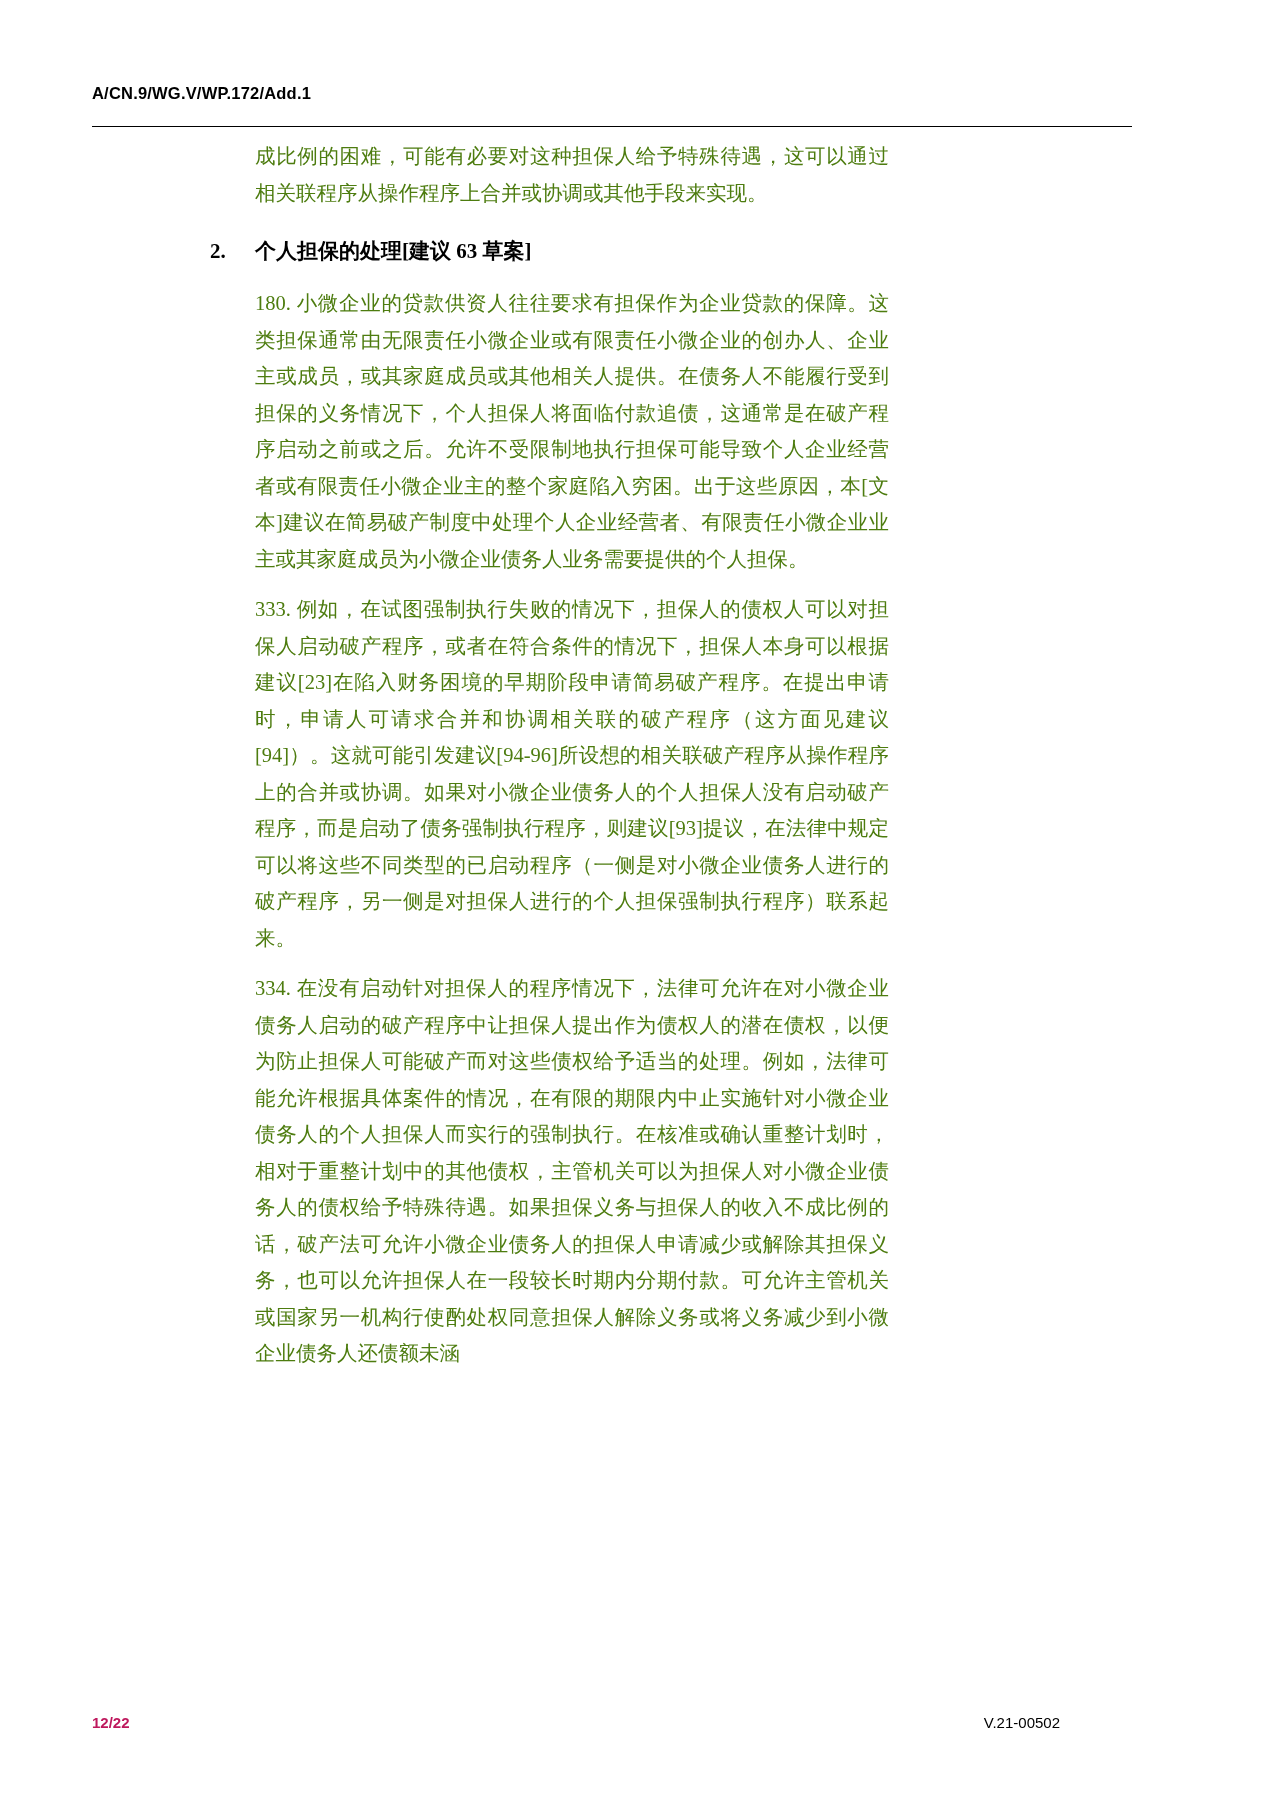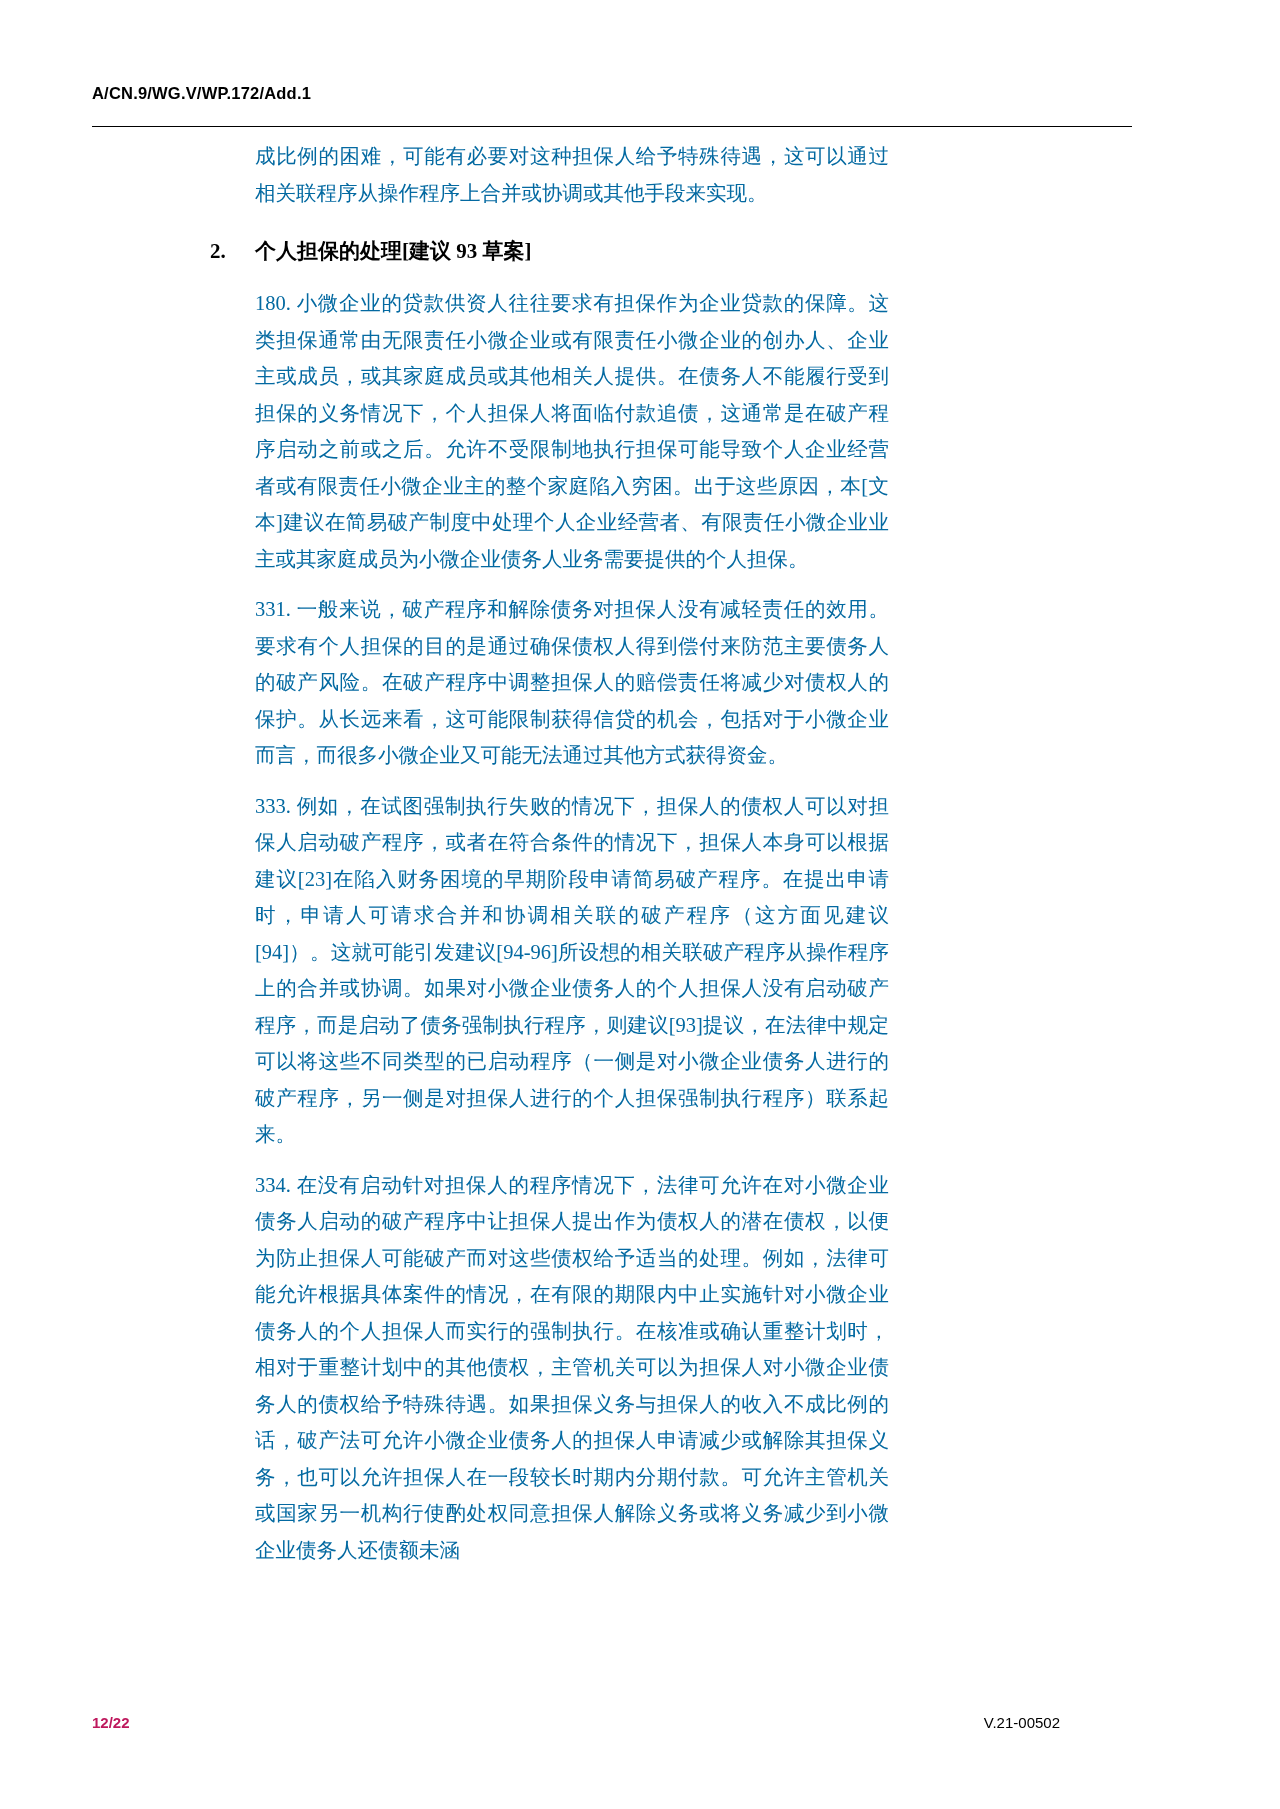--- a/index.html
+++ b/index.html
@@ -47,21 +47,21 @@
     left: 255px;
     width: 650px;
   }
   .para {
     font-family: "Liberation Serif", serif;
     font-size: 20.5px;
     line-height: 36.5px;
     text-align: justify;
     text-justify: inter-ideograph;
     margin: 0 16px 14px 0;
-    color: #0369a1;
+    color: #4d7c0f;
   }
   .para.cont {
     text-indent: 0;
   }
   .section-heading {
     position: relative;
     margin: 24px 0 18px 0;
     font-family: "Liberation Serif", serif;
     font-weight: bold;
     font-size: 21px;
@@ -99,25 +99,24 @@
 
   <div class="header">A/CN.9/WG.V/WP.172/Add.1</div>
   <div class="header-rule"></div>
 
   <div class="content">
 
     <p class="para cont">成比例的困难，可能有必要对这种担保人给予特殊待遇，这可以通过相关联程序从操作程序上合并或协调或其他手段来实现。</p>
 
     <div class="section-heading">
       <span class="num">2.</span>
-      <span>个人担保的处理[建议 93 草案]</span>
+      <span>个人担保的处理[建议 63 草案]</span>
     </div>
 
     <p class="para">180. 小微企业的贷款供资人往往要求有担保作为企业贷款的保障。这类担保通常由无限责任小微企业或有限责任小微企业的创办人、企业主或成员，或其家庭成员或其他相关人提供。在债务人不能履行受到担保的义务情况下，个人担保人将面临付款追债，这通常是在破产程序启动之前或之后。允许不受限制地执行担保可能导致个人企业经营者或有限责任小微企业主的整个家庭陷入穷困。出于这些原因，本[文本]建议在简易破产制度中处理个人企业经营者、有限责任小微企业业主或其家庭成员为小微企业债务人业务需要提供的个人担保。</p>
-    <p class="para">331. 一般来说，破产程序和解除债务对担保人没有减轻责任的效用。要求有个人担保的目的是通过确保债权人得到偿付来防范主要债务人的破产风险。在破产程序中调整担保人的赔偿责任将减少对债权人的保护。从长远来看，这可能限制获得信贷的机会，包括对于小微企业而言，而很多小微企业又可能无法通过其他方式获得资金。</p>
     <p class="para">333. 例如，在试图强制执行失败的情况下，担保人的债权人可以对担保人启动破产程序，或者在符合条件的情况下，担保人本身可以根据建议[23]在陷入财务困境的早期阶段申请简易破产程序。在提出申请时，申请人可请求合并和协调相关联的破产程序（这方面见建议[94]）。这就可能引发建议[94-96]所设想的相关联破产程序从操作程序上的合并或协调。如果对小微企业债务人的个人担保人没有启动破产程序，而是启动了债务强制执行程序，则建议[93]提议，在法律中规定可以将这些不同类型的已启动程序（一侧是对小微企业债务人进行的破产程序，另一侧是对担保人进行的个人担保强制执行程序）联系起来。</p>
     <p class="para">334. 在没有启动针对担保人的程序情况下，法律可允许在对小微企业债务人启动的破产程序中让担保人提出作为债权人的潜在债权，以便为防止担保人可能破产而对这些债权给予适当的处理。例如，法律可能允许根据具体案件的情况，在有限的期限内中止实施针对小微企业债务人的个人担保人而实行的强制执行。在核准或确认重整计划时，相对于重整计划中的其他债权，主管机关可以为担保人对小微企业债务人的债权给予特殊待遇。如果担保义务与担保人的收入不成比例的话，破产法可允许小微企业债务人的担保人申请减少或解除其担保义务，也可以允许担保人在一段较长时期内分期付款。可允许主管机关或国家另一机构行使酌处权同意担保人解除义务或将义务减少到小微企业债务人还债额未涵</p>
 
   </div>
 
   <div class="footer-left">12/22</div>
   <div class="footer-right">V.21-00502</div>
 
 </div>
 

